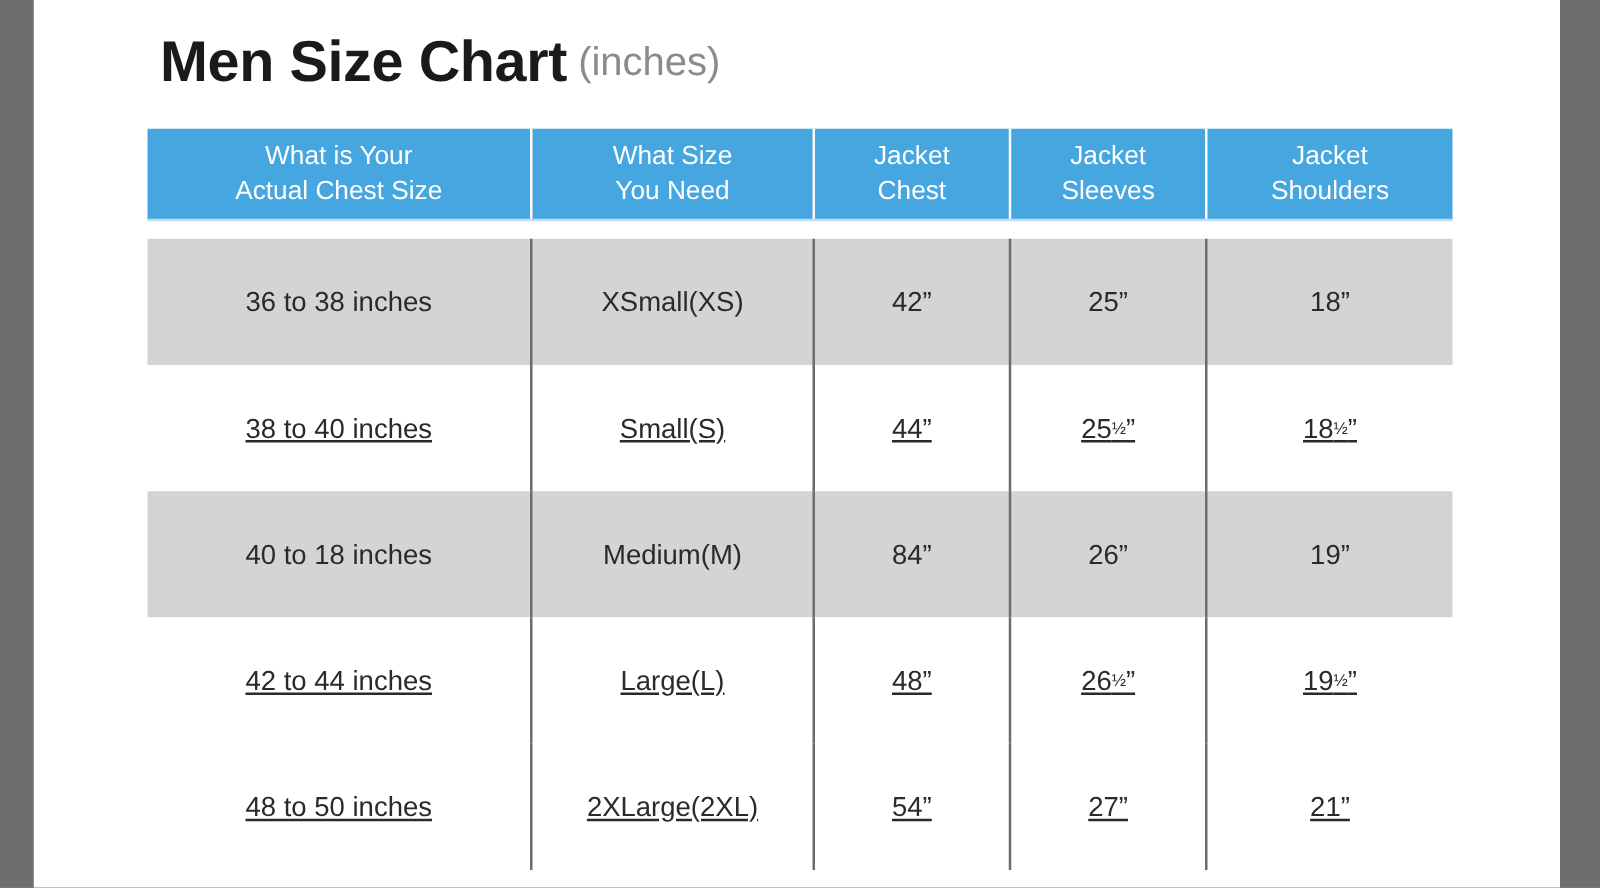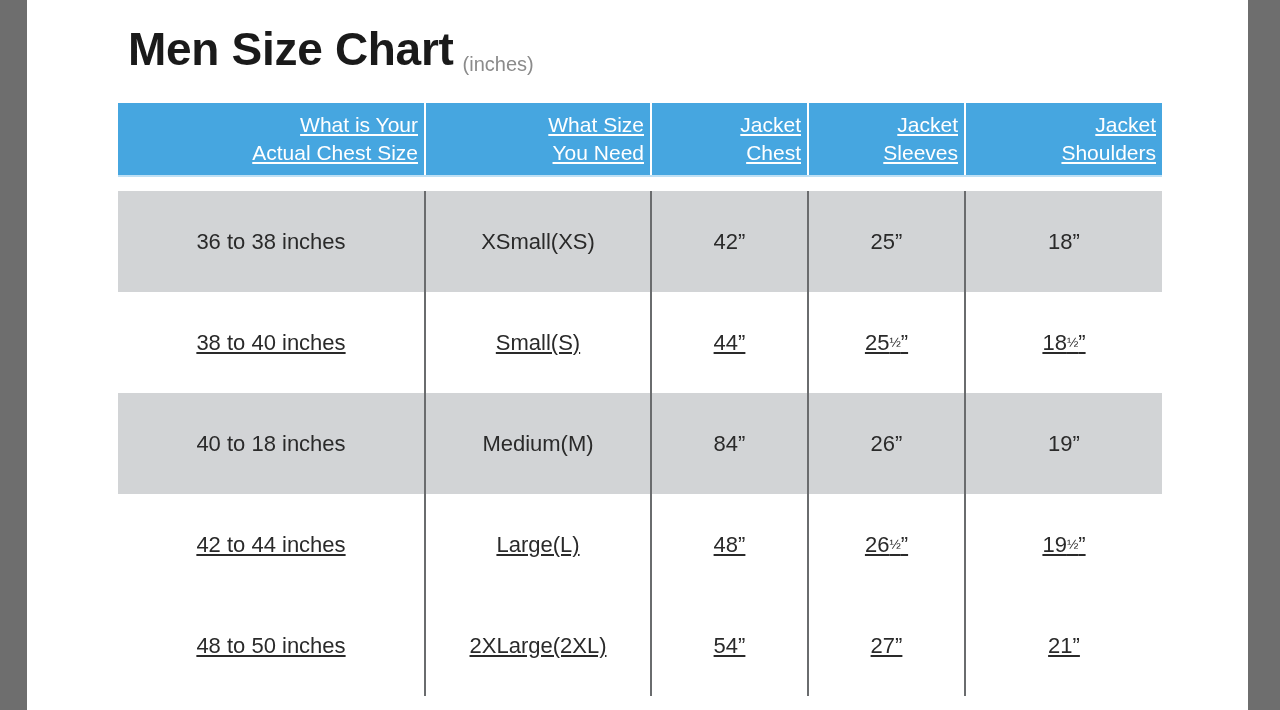--- a/index.html
+++ b/index.html
@@ -39,31 +39,31 @@
     height: 710px;
     background: #ffffff;
   }
 
   
   #title-block {
     position: absolute;
     left: 101px;   
     top: 22px;
     display: flex;
-    align-items: flex-end;
+    align-items: center;
     white-space: nowrap;
   }
   #title-main {
     font-size: 46px;
     font-weight: 700;
     color: #1a1a1a;
     letter-spacing: -0.3px;
   }
   #title-sub {
-    font-size: 20px;
+    font-size: 32px;
     font-weight: 400;
     color: #8b8b8b;
     margin-left: 9px;
   }
 
   
   #table-wrap {
     position: absolute;
     left: 91px;    
     top: 103px;
@@ -83,25 +83,24 @@
 
   
   thead th {
     background: #46a6e0;
     color: #ffffff;
     font-size: 21px;
     font-weight: 400;
     line-height: 1.32;
     height: 72px;
     padding: 0 6px;
-    text-align: right;
+    text-align: center;
     vertical-align: middle;
     border-right: 2px solid #ffffff;
     border-bottom: 2px solid #bfe0f4;
-    text-decoration: underline;
   }
   thead th:last-child { border-right: none; }
   thead th .hl { display: block; }
 
   
   tr.gap td {
     height: 14px;
     padding: 0;
     background: #ffffff;
     border: none;

